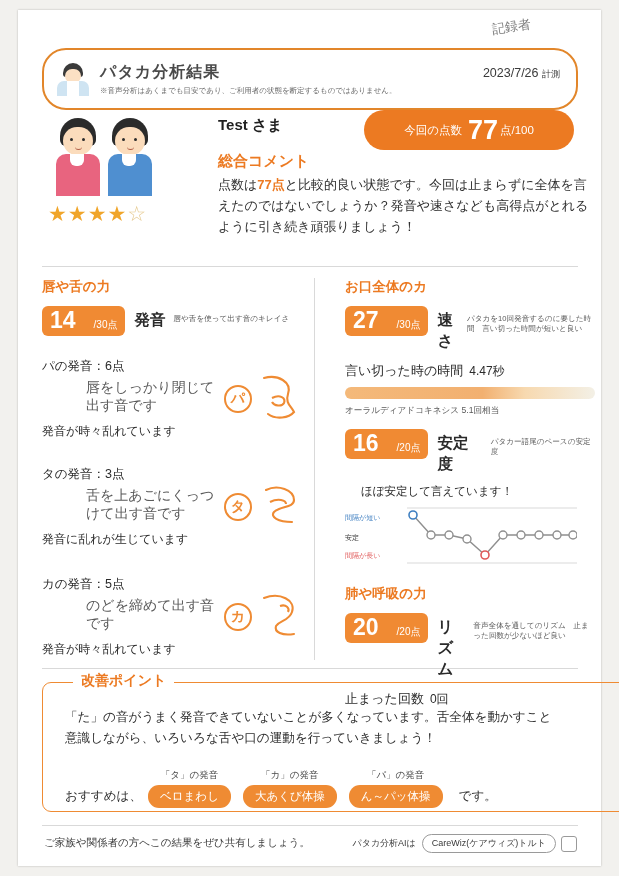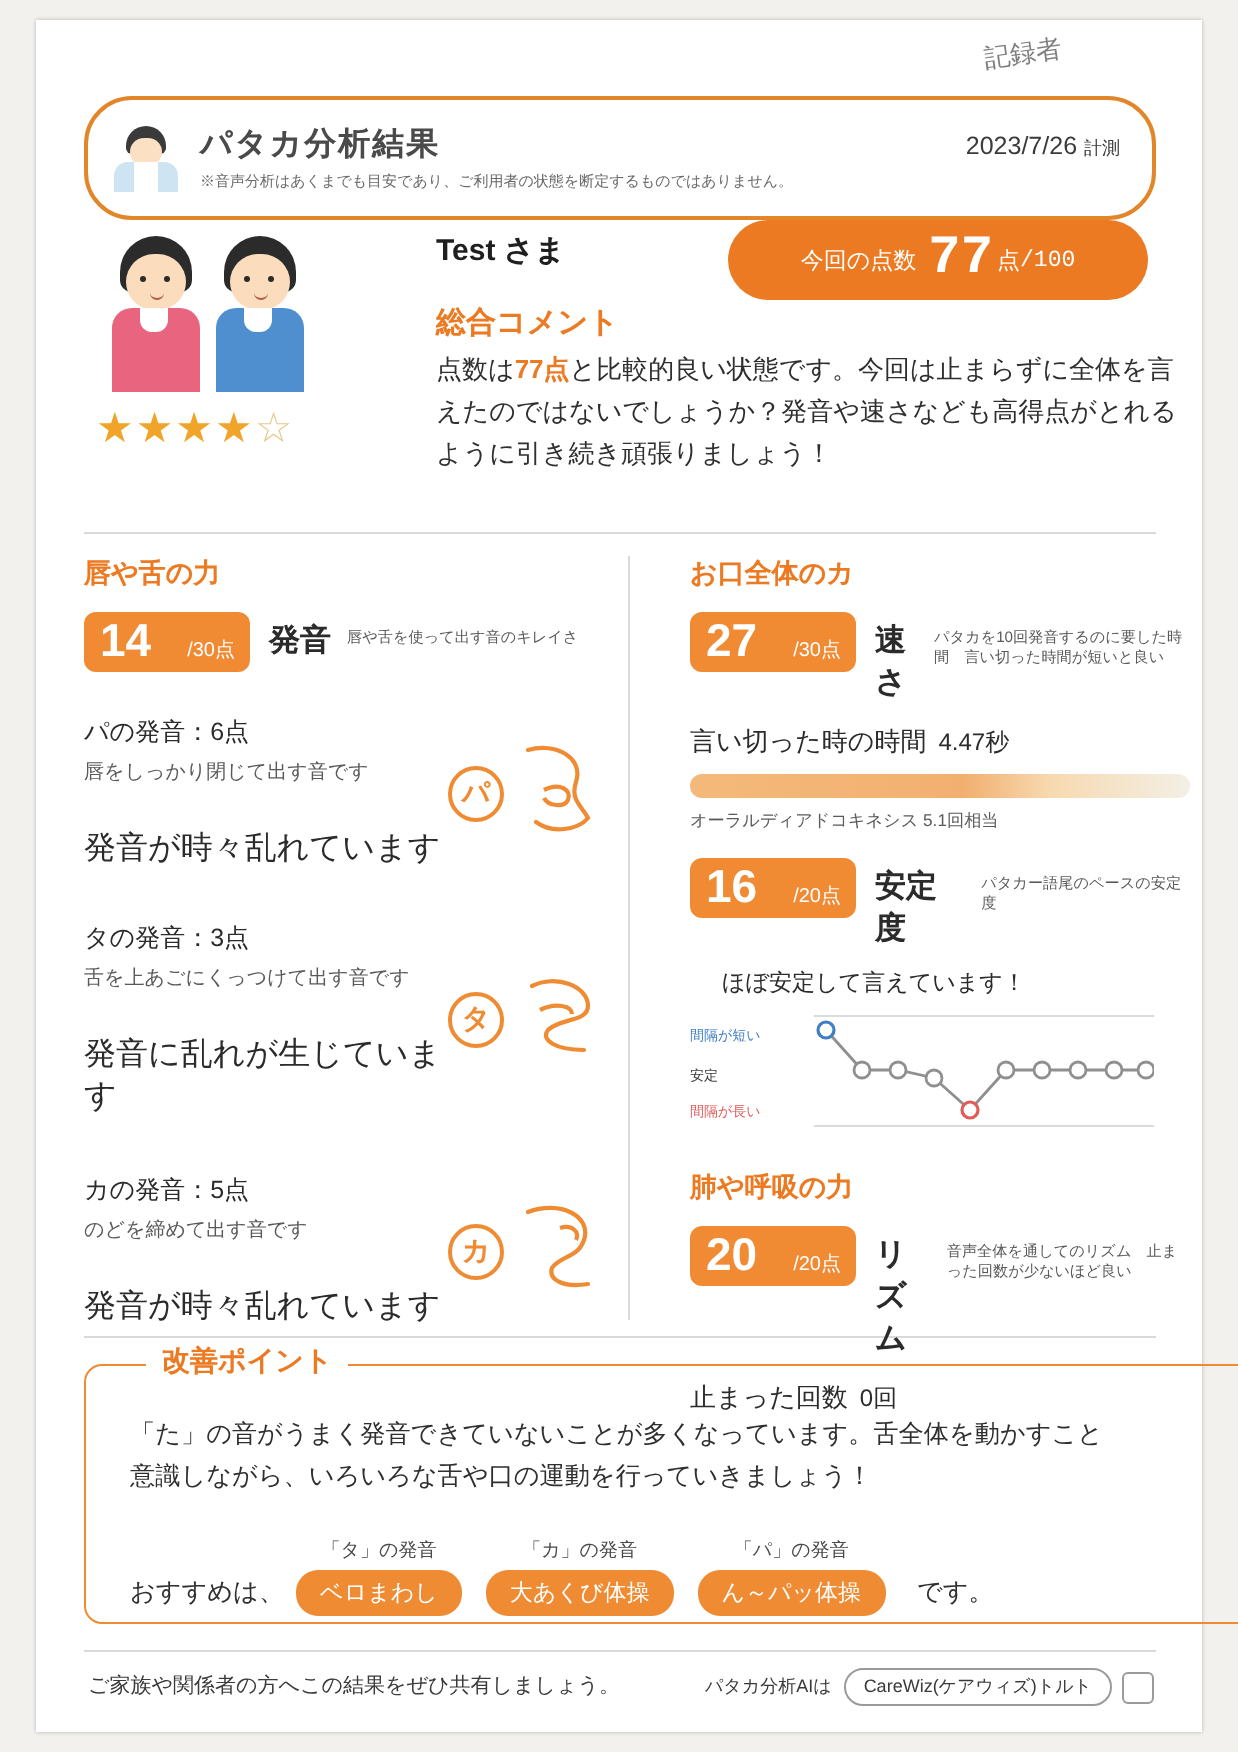--- a/index.html
+++ b/index.html
@@ -50,21 +50,21 @@
   .mouth{position:absolute;left:23px;top:27px;width:7px;height:4px;border-bottom:1.5px solid #b05c45;border-radius:0 0 6px 6px;}
   .torso{position:absolute;left:4px;top:36px;width:44px;height:42px;border-radius:10px 10px 0 0;}
   .t-pink{background:#e8647f;}
   .t-blue{background:#4f8fd0;}
   .collar{position:absolute;left:18px;top:36px;width:14px;height:12px;background:#fff;border-radius:0 0 6px 6px;}
   .stars{position:absolute;left:6px;top:92px;font-size:21px;color:#f0a52a;letter-spacing:1px;}
   .stars .off{color:#e6c98e;}
   .p-name{position:absolute;left:176px;top:6px;font-size:15px;font-weight:bold;color:#1f1f1f;}
   .score-pill{
     position:absolute;right:4px;top:0px;width:210px;height:40px;border-radius:20px;background:#ec7a22;
-    color:#fff;display:flex;align-items:center;justify-content:center;font-family:Liberation Mono, monospace;
+    color:#fff;display:flex;align-items:center;justify-content:center;
   }
   .score-pill .lbl{font-size:11.5px;margin-right:6px;}
   .score-pill .big{font-size:27px;font-weight:bold;line-height:1;}
   .score-pill .unit{font-size:11.5px;margin-left:2px;}
   .score-pill .den{font-size:11.5px;}
   .c-title{position:absolute;left:176px;top:42px;font-size:15px;font-weight:bold;color:#ec7a22;}
   .c-body{position:absolute;left:176px;top:64px;width:372px;font-size:13px;line-height:1.62;color:#2f2f2f;}
   .c-body .hl{color:#ec7a22;font-weight:bold;}
   .divider{position:absolute;left:24px;width:536px;height:1px;background:#d9d9d9;}
   
@@ -76,22 +76,22 @@
   .badge{
     background:#f08a33;color:#fff;border-radius:6px;
     padding:3px 7px 4px 8px;display:flex;align-items:baseline;flex:none;
   }
   .badge .num{font-size:23px;font-weight:bold;line-height:1;}
   .badge .den{font-size:10px;margin-left:18px;}
   .m-name{font-size:15.5px;font-weight:bold;color:#2b2b2b;margin-left:10px;margin-top:4px;}
   .m-desc{font-size:7.6px;color:#5a5a5a;margin-left:8px;margin-top:8px;line-height:1.35;max-width:128px;}
   .subsec{margin-top:16px;}
   .s-head{font-size:12.5px;color:#2b2b2b;}
-  .s-note{font-size:10px;color:#5a5a5a;margin-top:4px;}
-  .s-sub{font-size:16px;color:#2b2b2b;margin-top:21px;}
+  .s-note{font-size:14px;color:#5a5a5a;margin-top:4px;margin-left:44px;}
+  .s-sub{font-size:12px;color:#2b2b2b;margin-top:8px;}
   .icon-badge{
     width:28px;height:28px;border-radius:50%;border:2px solid #ef8b33;color:#ef8b33;
     display:flex;align-items:center;justify-content:center;font-size:14px;font-weight:bold;
     box-sizing:border-box;
   }
   .artrow{display:flex;align-items:center;margin-top:2px;}
   .art{margin-left:6px;}
   
   .r-line{font-size:13px;color:#2b2b2b;margin-top:10px;}
   .r-line .v{font-size:12px;margin-left:6px;}

